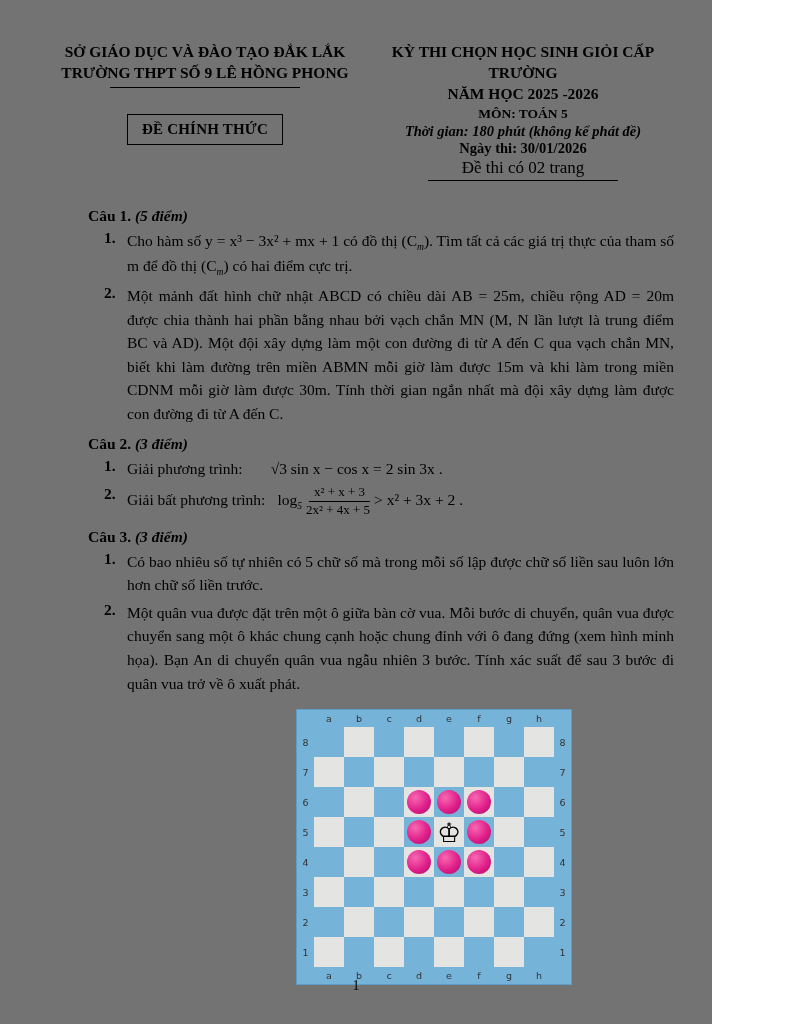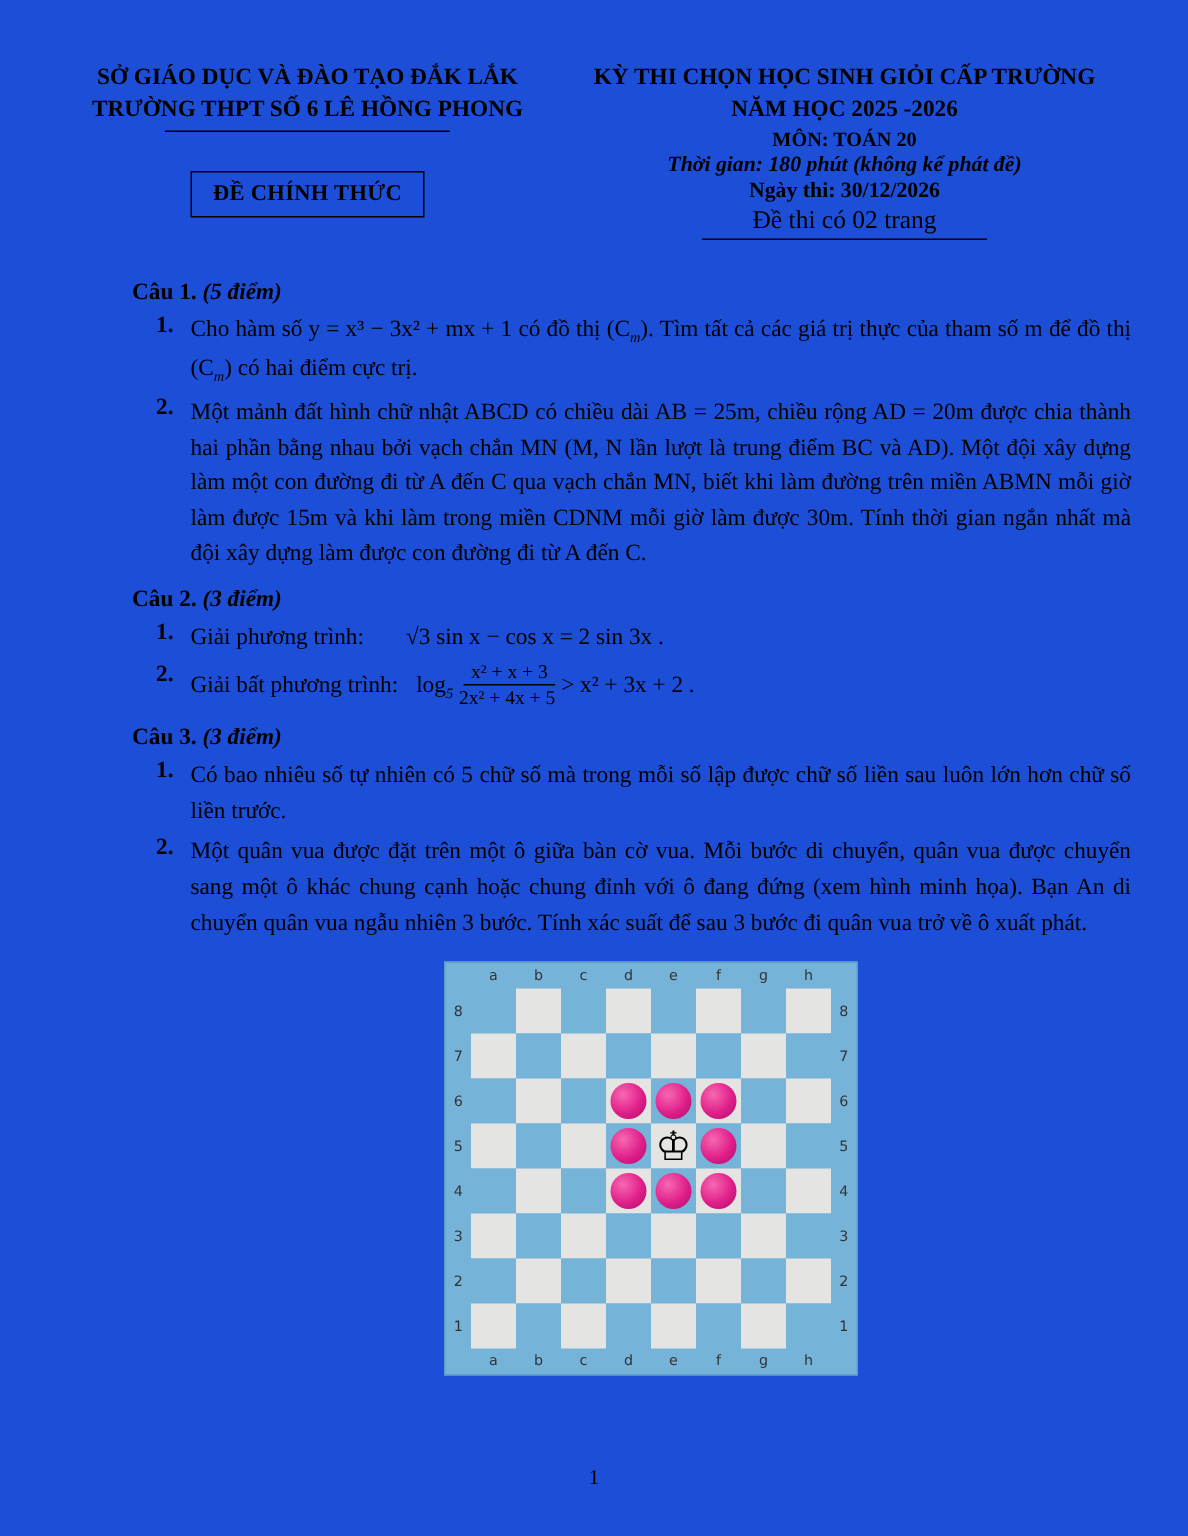--- a/index.html
+++ b/index.html
@@ -1,24 +1,24 @@
 <!DOCTYPE html>
 <html style="--sq-dark: #75b3d9; --sq-light: #e4e4e2; --board-bg: #75b3d9; --marker: #e01f8a; --label-text: #333333;"><head>
 <meta charset="utf-8">
 <style>
   html, body { margin: 0; padding: 0; background: #ffffff; }
   .page {
     position: relative;
-    width: 792px;
+    width: 712px;
     min-height: 1024px;
     box-sizing: border-box;
     padding: 42px 36px 20px 40px;
     font-family: "Liberation Serif", serif;
     color: #000;
-    background: #1d4ed8;
+    background: #737373;
   }
   
   .header { display: flex; }
   .header-left { flex: 0 0 330px; text-align: center; }
   .header-right { flex: 1; text-align: center; }
   .h-bold { font-weight: bold; font-size: 15.5px; line-height: 1.35; }
   .rule-left { width: 190px; border-top: 1.3px solid #000; margin: 3px auto 0; height: 0; }
   .stamp {
     display: inline-block;
     border: 1.6px solid #000;
@@ -89,32 +89,32 @@
   .footer { position: absolute; bottom: 30px; left: 0; right: 0; text-align: center; font-size: 14px; }
 </style>
 </head>
 <body>
 
 <div class="page">
 
   <div class="header">
     <div class="header-left">
       <div class="h-bold">SỞ GIÁO DỤC VÀ ĐÀO TẠO ĐẮK LẮK</div>
-      <div class="h-bold">TRƯỜNG THPT SỐ 6 LÊ HỒNG PHONG</div>
+      <div class="h-bold">TRƯỜNG THPT SỐ 9 LÊ HỒNG PHONG</div>
       <div class="rule-left"></div>
       <div>
         <span class="stamp">ĐỀ CHÍNH THỨC</span>
       </div>
     </div>
     <div class="header-right">
       <div class="h-bold">KỲ THI CHỌN HỌC SINH GIỎI CẤP TRƯỜNG</div>
       <div class="h-bold">NĂM HỌC 2025 -2026</div>
-      <div class="hr-subject">MÔN: TOÁN 20</div>
+      <div class="hr-subject">MÔN: TOÁN 5</div>
       <div class="hr-time">Thời gian: 180 phút (không kể phát đề)</div>
-      <div class="hr-date">Ngày thi: 30/12/2026</div>
+      <div class="hr-date">Ngày thi: 30/01/2026</div>
       <div class="hr-pages">
         <span class="pages-note">Đề thi có 02 trang</span>
       </div>
     </div>
   </div>
 
   <div class="content">
 
     <div class="q-title">
       <span>Câu 1.</span>

